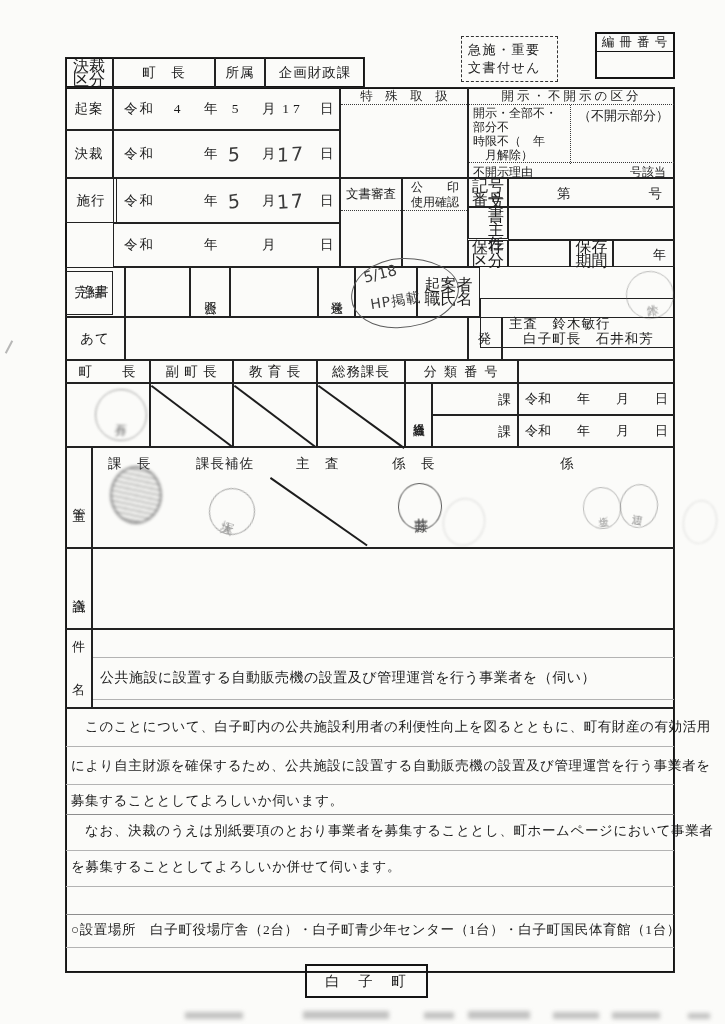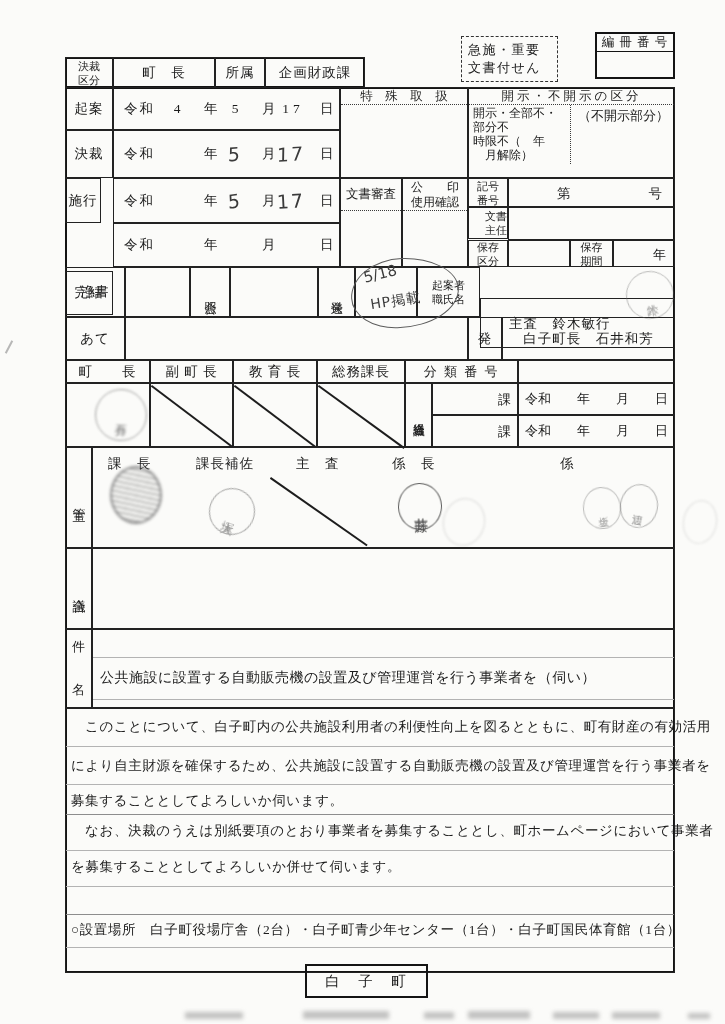--- a/index.html
+++ b/index.html
@@ -3,21 +3,21 @@
 <meta charset="utf-8">
 <style>
   html,body{margin:0;padding:0;}
   body{width:725px;height:1024px;background:#fbfbf9;position:relative;overflow:hidden;
        font-family:"Liberation Serif","DejaVu Serif",serif;color:#1c1c1c;}
   .abs{position:absolute;box-sizing:border-box;}
   .bx{border:1px solid #222;}
   .frame{border:2px solid #141414;}
   .cen{display:flex;align-items:center;justify-content:center;}
   .lbl{font-size:13.5px;letter-spacing:1px;}
-  .sm{font-size:11px;line-height:13px;letter-spacing:0;}
+  .sm{font-size:16px;line-height:13px;letter-spacing:0;}
   .vert{writing-mode:vertical-rl;text-orientation:upright;display:flex;align-items:center;justify-content:center;}
   .dot-b{border-bottom:1px dotted #3a3a3a;}
   .dot-r{border-right:1px dotted #3a3a3a;}
   .dashbox{border:1.5px dashed #333;}
   .wrap2{width:2.3em;text-align:center;line-height:14px;}
   .wrap3{width:3.3em;text-align:center;line-height:14px;}
   .d-era,.d-unit,.d-num{position:absolute;top:50%;transform:translateY(-50%);font-size:13.5px;letter-spacing:2px;}
   .d-num{text-align:center;width:34px;letter-spacing:4px;}
   .hand{font-family:"DejaVu Sans",sans-serif;color:#3b3b3b;}
   .hw-num{font-size:19px;letter-spacing:2px;transform:translateY(-50%) rotate(-4deg) skewX(-5deg);}
@@ -67,21 +67,21 @@
 <div class="abs bx cen lbl" style="left:65px;top:130px;width:48px;height:48px;">決裁</div>
 <div class="abs bx" style="left:113px;top:130px;width:227px;height:48px;">
   <span class="d-era" style="left:10px;">令和</span>
   <span class="d-unit" style="left:90px;">年</span>
   <span class="d-num hand hw-num" style="left:104px;">5</span>
   <span class="d-unit" style="left:148px;">月</span>
   <span class="d-num hand hw-num" style="left:160px;">17</span>
   <span class="d-unit" style="left:206px;">日</span>
 </div>
 
-<div class="abs bx cen lbl" style="left:65px;top:178px;width:36px;height:45px;">施行</div>
+<div class="abs bx cen lbl" style="left:65px;top:178px;width:52px;height:45px;">施行</div>
 <div class="abs bx" style="left:113px;top:178px;width:227px;height:45px;">
   <span class="d-era" style="left:10px;">令和</span>
   <span class="d-unit" style="left:90px;">年</span>
   <span class="d-num hand hw-num" style="left:104px;transform:translateY(-50%) rotate(-7deg) skewX(-4deg);">5</span>
   <span class="d-unit" style="left:148px;">月</span>
   <span class="d-num hand hw-num" style="left:160px;transform:translateY(-50%) rotate(-3deg);">17</span>
   <span class="d-unit" style="left:206px;">日</span>
 </div>
 
 <div class="abs bx cen lbl" style="left:65px;top:223px;width:48px;height:44px;margin-top:48px;">完結</div>
@@ -98,20 +98,24 @@
 
 <div class="abs bx" style="left:468px;top:87px;width:207px;height:91px;">
   <div class="abs cen dot-b" style="left:0;top:0;width:100%;height:17px;font-size:12.5px;letter-spacing:3px;">開示・不開示の区分</div>
   <div class="abs dot-r" style="left:0;top:17px;width:102px;height:59px;padding:1px 0 0 4px;font-size:12px;line-height:14px;">
     <div>開示・全部不・</div>
     <div>部分不</div>
     <div>時限不（　年</div>
     <div>　月解除）</div>
   </div>
   <div class="abs" style="left:104px;top:19px;width:101px;font-size:13px;text-align:center;">（不開示部分）</div>
+  <div class="abs" style="left:0;top:74px;width:100%;height:15px;border-top:1px dotted #3a3a3a;font-size:12px;">
+    <span class="abs" style="left:4px;top:1px;">不開示理由</span>
+    <span class="abs" style="right:8px;top:1px;">号該当</span>
+  </div>
 </div>
 
 <div class="abs bx" style="left:340px;top:178px;width:62px;height:89px;">
   <div class="abs cen dot-b" style="left:0;top:0;width:100%;height:32px;font-size:12.5px;">文書審査</div>
 </div>
 <div class="abs bx" style="left:402px;top:178px;width:66px;height:89px;">
   <div class="abs dot-b" style="left:0;top:0;width:100%;height:32px;text-align:center;font-size:12px;line-height:15px;padding-top:1px;box-sizing:border-box;">
     <div>公　　印</div>
     <div>使用確認</div>
   </div>

